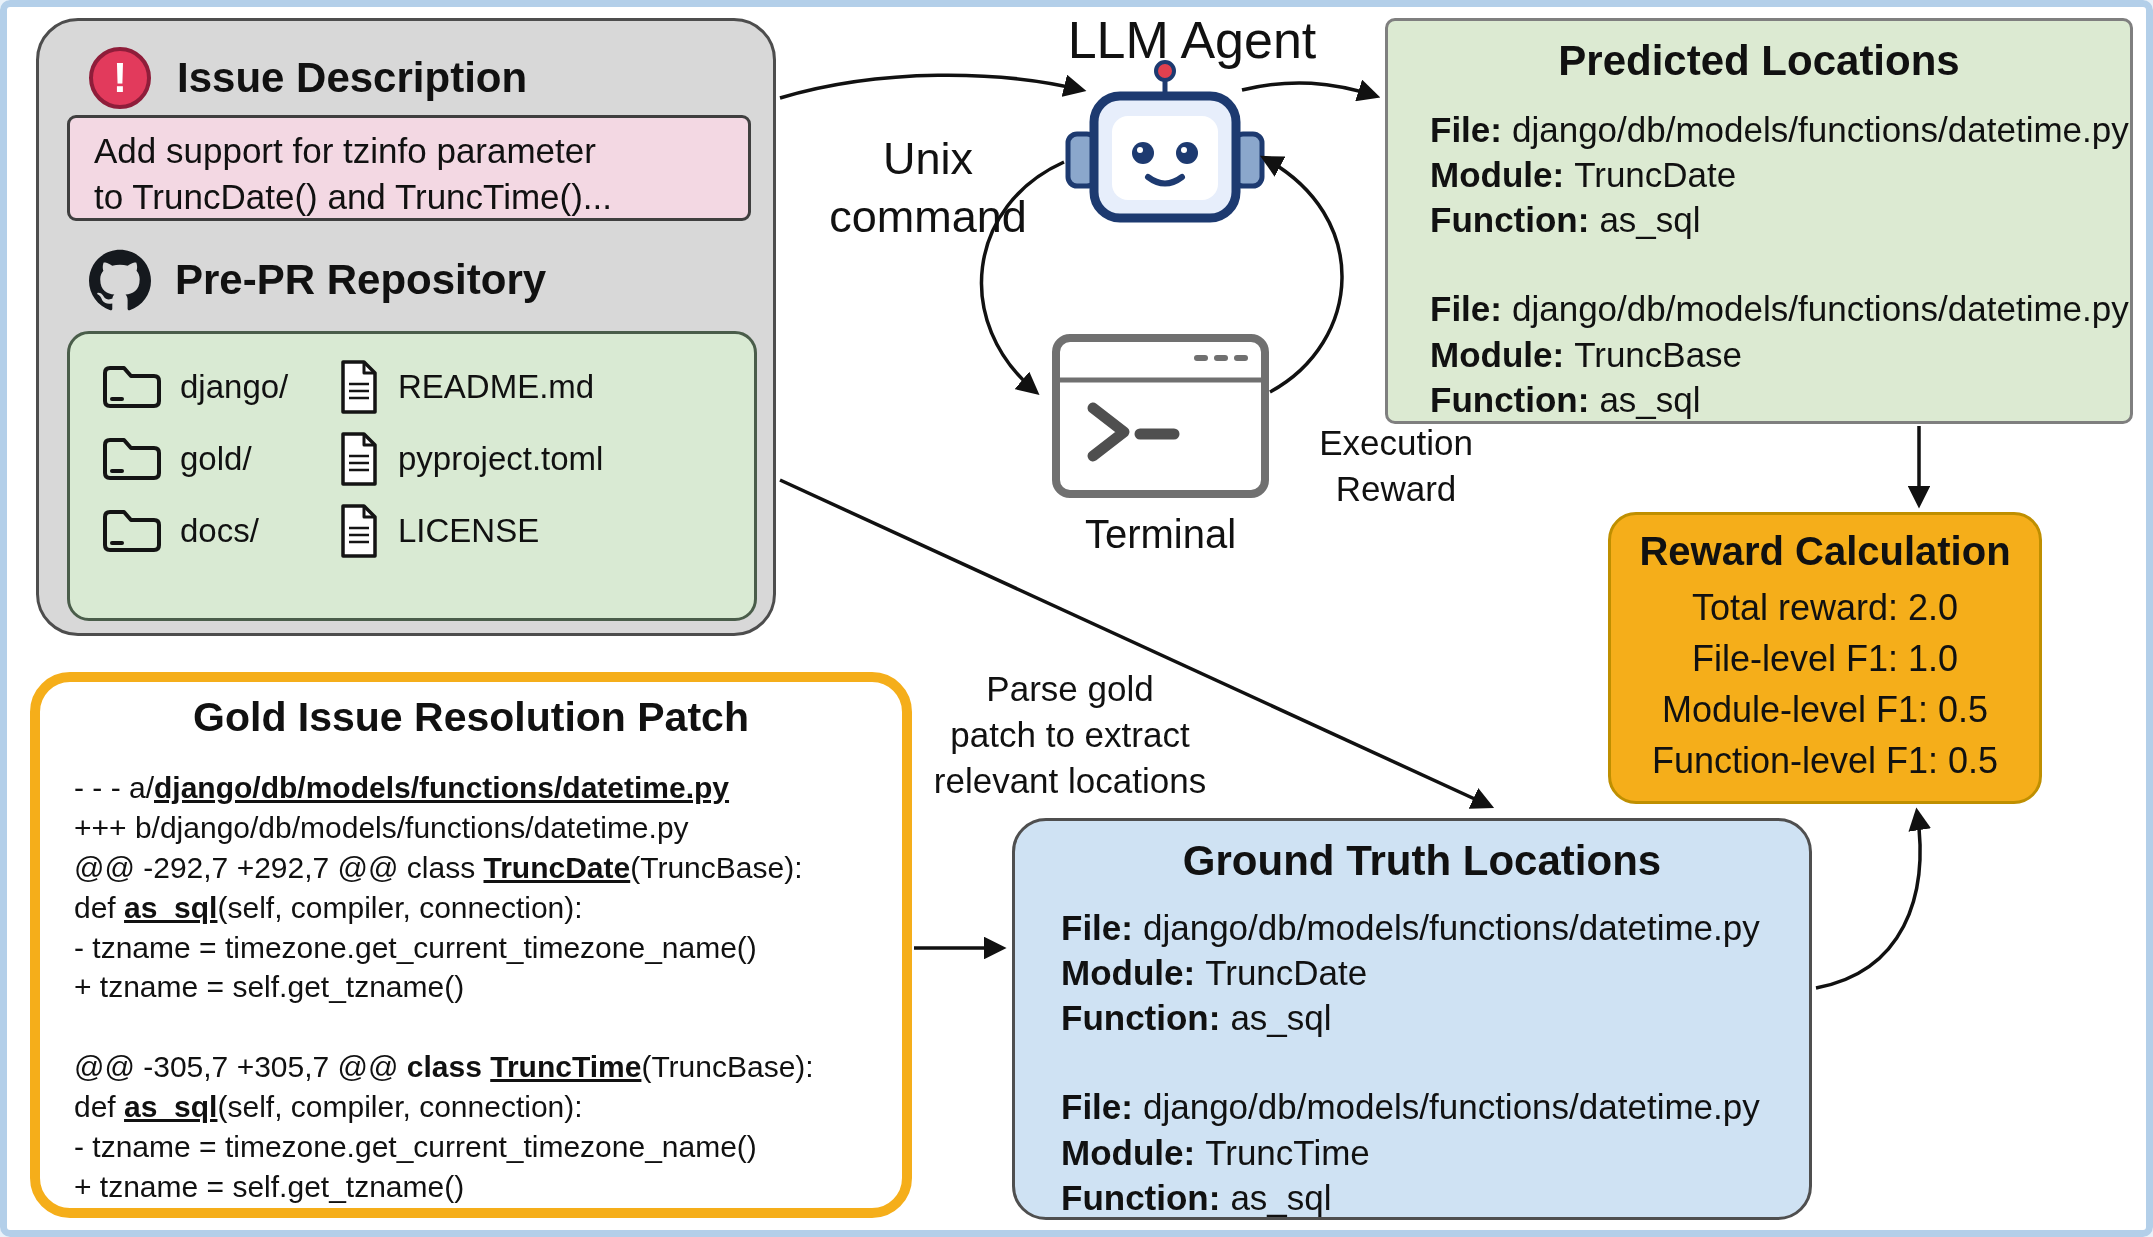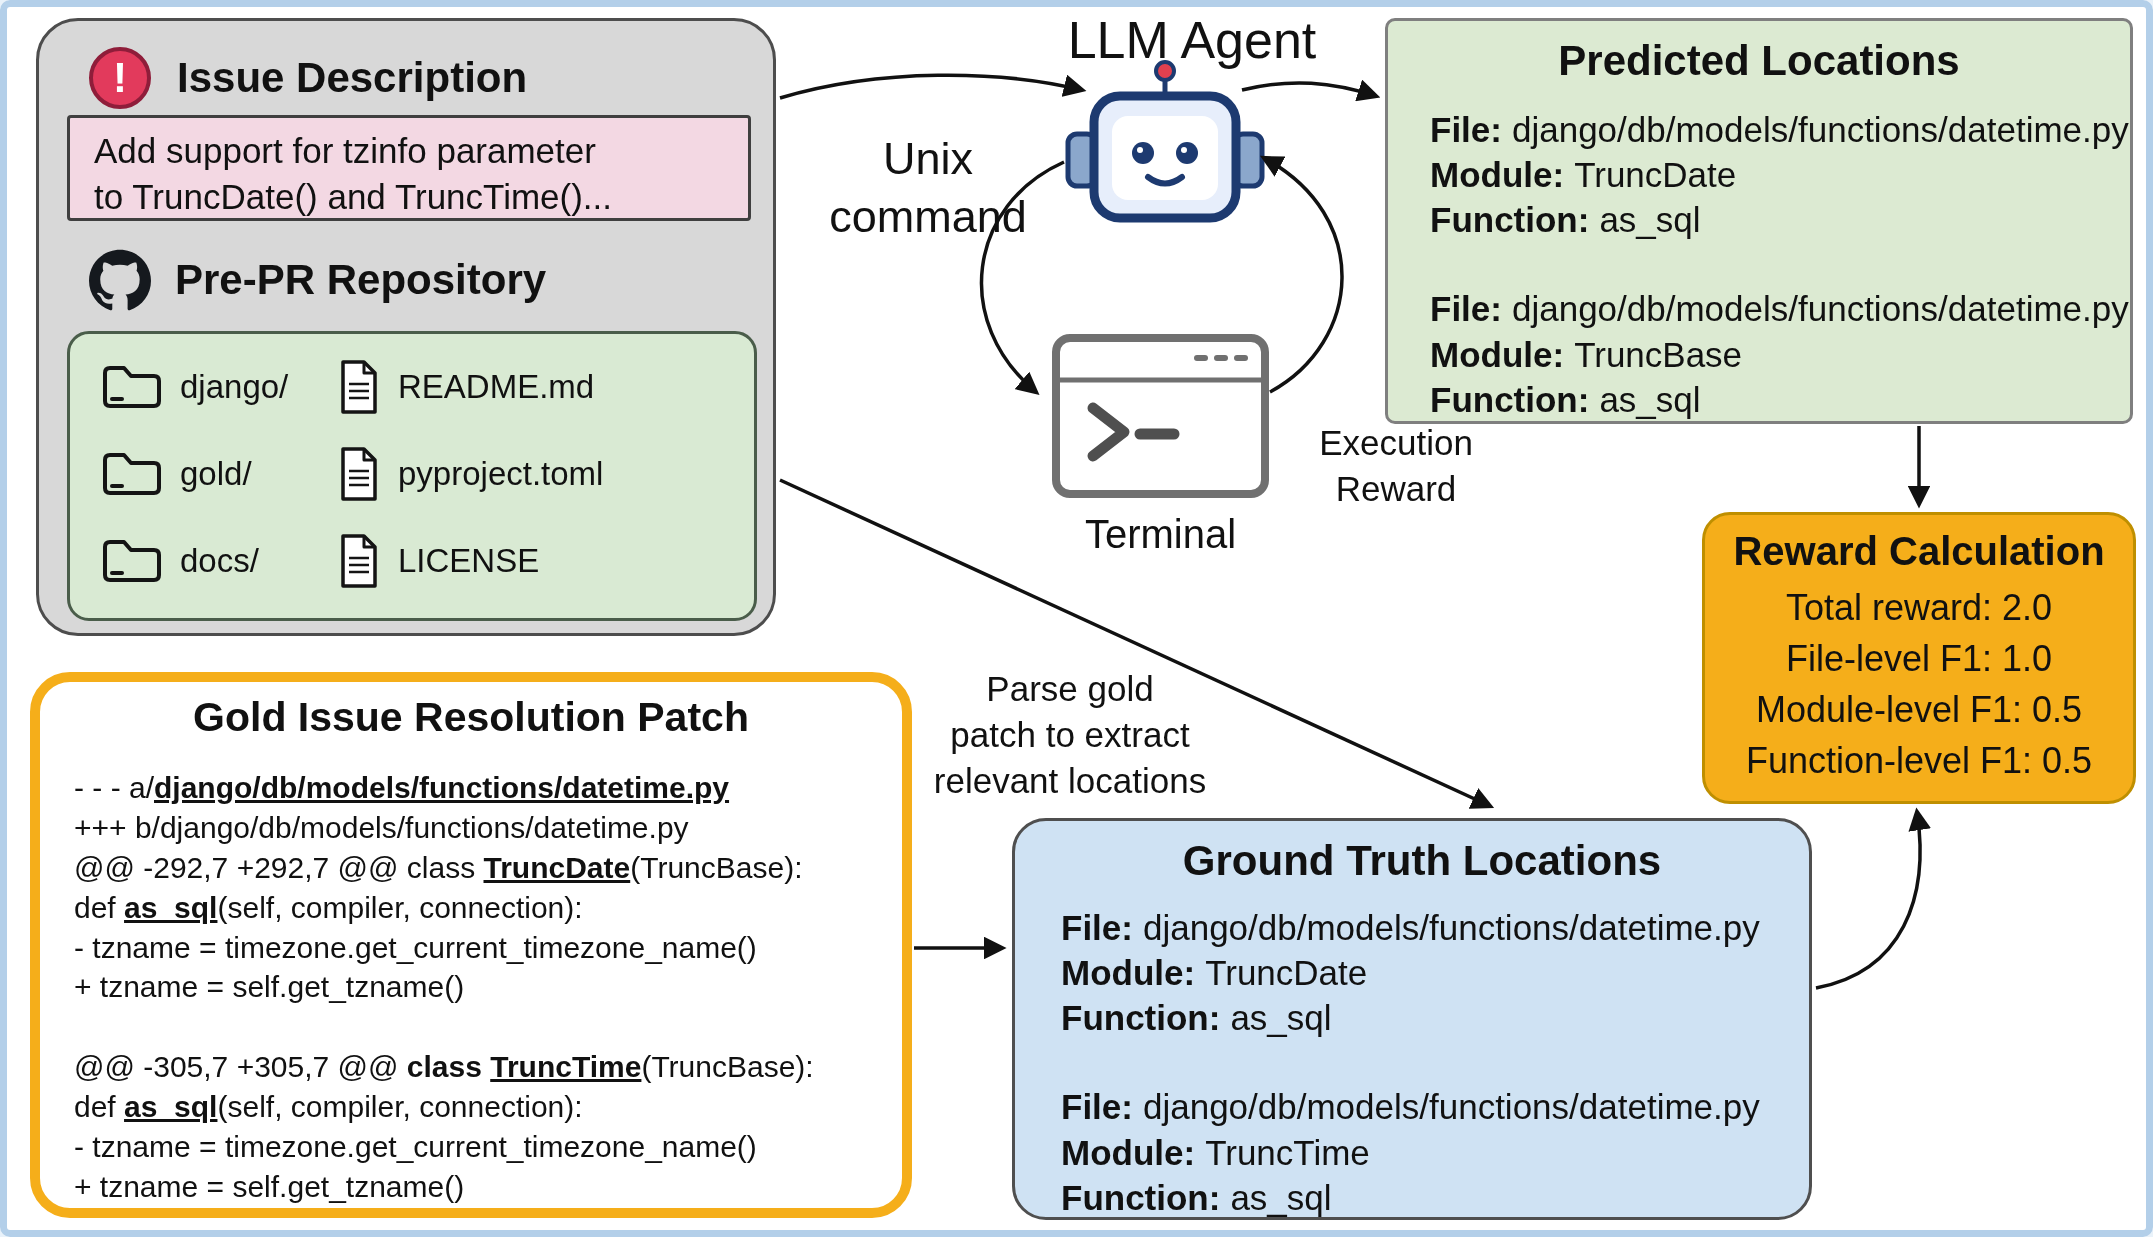--- a/index.html
+++ b/index.html
@@ -9,26 +9,26 @@
 
   
   .issue-box { left:36px; top:18px; width:740px; height:618px; background:#d8d8d8;
                border:3px solid #4d4d4d; border-radius:42px; }
   .issue-header { position:absolute; left:50px; top:26px; display:flex; align-items:center; gap:26px; }
   .warn-icon { width:62px; height:62px; border-radius:50%; background:#e23a5c; border:4px solid #8f1d3a;
                display:flex; align-items:center; justify-content:center; color:#fff; font-weight:bold;
                font-size:42px; box-sizing:border-box; line-height:1; }
   .h1 { font-size:42px; font-weight:bold; white-space:nowrap; }
   .issue-text { position:absolute; left:28px; top:94px; width:684px; height:106px; background:#f3d8e3;
-                border:3px solid #3f3f3f; border-radius:4px; font-size:35px; line-height:1.32;
+                border:3px solid #3f3f3f; border-radius:9px; font-size:35px; line-height:1.32;
                 padding:10px 24px; box-sizing:border-box; }
   .repo-header { position:absolute; left:50px; top:228px; display:flex; align-items:center; gap:24px; }
   .repo-box { position:absolute; left:28px; top:310px; width:684px; height:284px; background:#d9ead3;
               border:3px solid #4a5d4a; border-radius:22px; }
-  .repo-col { position:absolute; top:20px; display:flex; flex-direction:column; gap:21px; }
+  .repo-col { position:absolute; top:20px; display:flex; flex-direction:column; gap:6px; }
   .repo-col-left { left:30px; }
   .repo-col-right { left:266px; }
   .repo-item { display:flex; align-items:center; gap:16px; font-size:33px; height:66px; }
 
   
   .llm-title { position:absolute; left:1052px; top:10px; width:280px; text-align:center; font-size:52px; }
   .robot { position:absolute; left:1050px; top:56px; }
   .unix-label { position:absolute; left:816px; top:130px; width:224px; text-align:center; font-size:45px; line-height:1.28; }
   .terminal { position:absolute; left:1048px; top:330px; }
   .terminal-label { position:absolute; left:1043px; top:512px; width:235px; text-align:center; font-size:40px; }
@@ -36,21 +36,21 @@
 
   
   .predicted-box { left:1385px; top:18px; width:748px; height:406px; background:#dcead2;
                    border:3px solid #7f7f7f; border-radius:10px; }
   .box-title { text-align:center; font-size:42px; font-weight:bold; margin-top:16px; }
   .loc-entries { position:absolute; left:42px; top:86px; right:16px; font-size:35px; line-height:1.29; }
   .loc-entry + .loc-entry { margin-top:44px; }
   .loc-label { font-weight:bold; margin-right:10px; }
 
   
-  .reward-box { left:1702px; top:512px; width:434px; height:292px; background:#f5ae1a;
+  .reward-box { left:1608px; top:512px; width:434px; height:292px; background:#f5ae1a;
                 border:3px solid #bf8f00; border-radius:28px; }
   .reward-box .box-title { margin-top:14px; font-size:40px; }
   .reward-lines { margin-top:8px; text-align:center; font-size:36px; line-height:1.42; }
 
   
   .patch-box { left:30px; top:672px; width:882px; height:546px; background:#ffffff;
                border:10px solid #f5ae1a; border-radius:40px; }
   .patch-box .box-title { margin-top:12px; font-size:41px; }
   .patch-lines { position:absolute; left:34px; top:86px; right:14px; font-size:30px; line-height:1.33; white-space:nowrap; }
 

